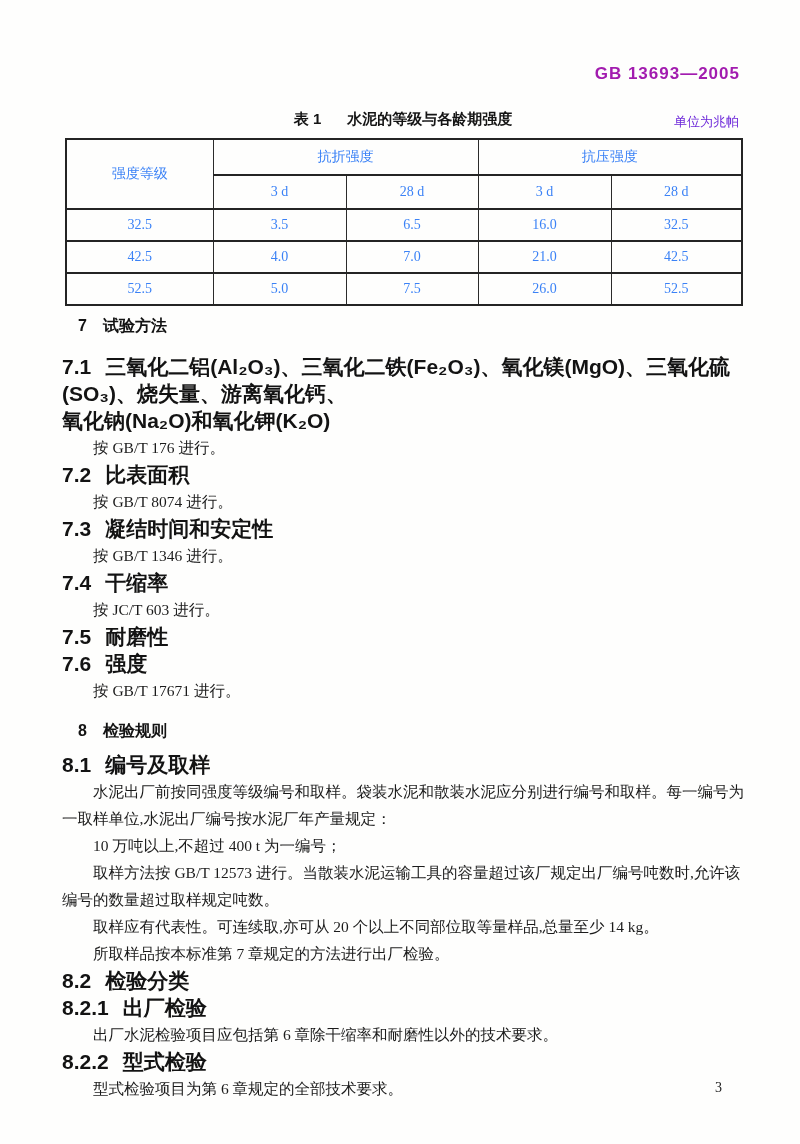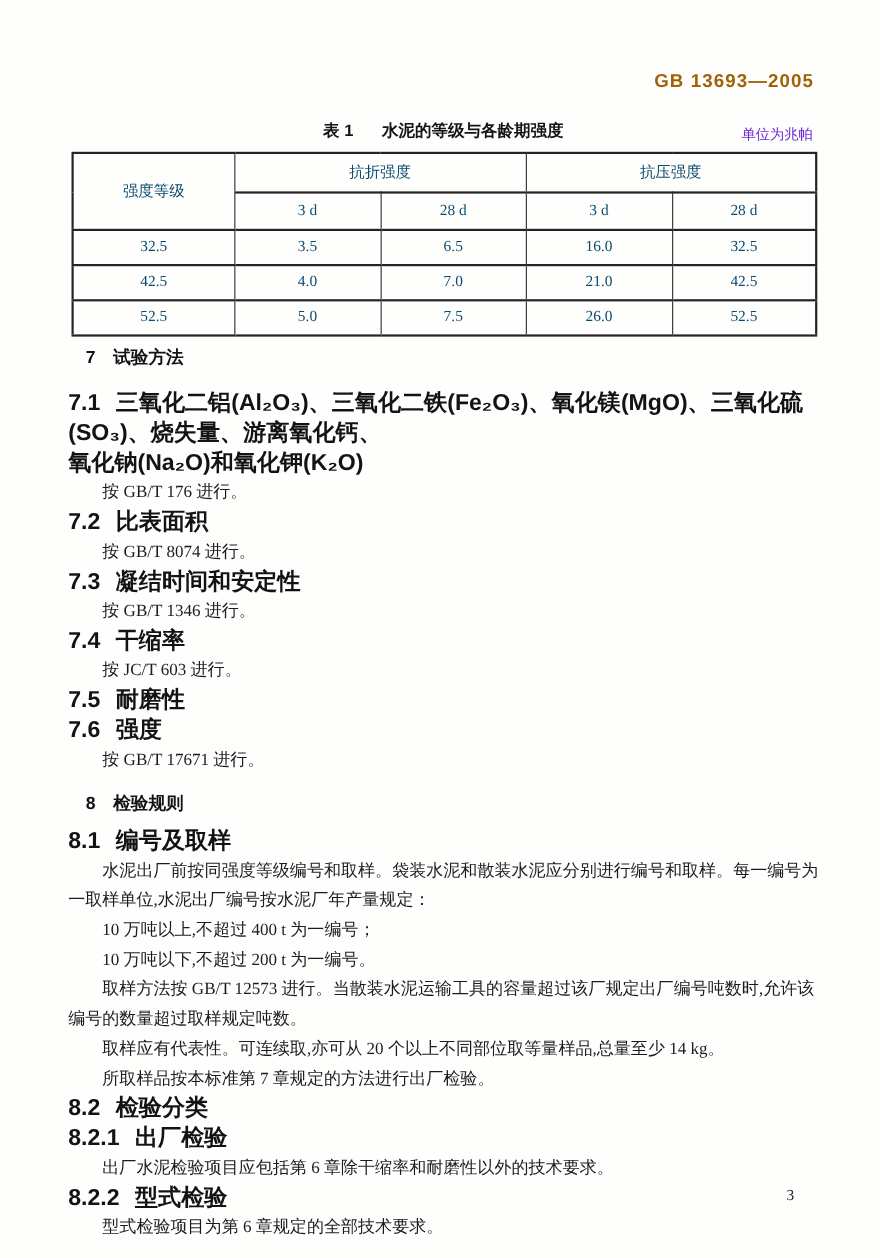--- a/index.html
+++ b/index.html
@@ -11,21 +11,21 @@
     position: relative;
     overflow: hidden;
   }
   .page { position: relative; width: 800px; height: 1144px; background: #fefefd; }
 
   
   .doc-number {
     position: absolute; top: 64px; right: 60px;
     font-family: "Liberation Sans", "DejaVu Sans", sans-serif;
     font-weight: bold; font-size: 17px; letter-spacing: 1px;
-    color: #a16207;
+    color: #a21caf;
   }
 
   
   .caption-row {
     position: absolute; top: 110px; left: 65px; width: 676px; height: 22px;
   }
   .caption-center {
     position: absolute; left: 0; right: 0; text-align: center;
     font-family: "Liberation Sans", "DejaVu Sans", sans-serif;
     font-weight: bold; font-size: 15px; color: #141414;
@@ -42,21 +42,21 @@
     border-collapse: collapse; table-layout: fixed;
     border: 2px solid #242424;
   }
   table.gb-table th, table.gb-table td {
     border-left: 1px solid #2b2b2b;
     border-right: 1px solid #2b2b2b;
     border-top: 2px solid #242424;
     border-bottom: 2px solid #242424;
     text-align: center; vertical-align: middle;
     font-weight: normal;
-    font-size: 14px; color: #0c4a6e;
+    font-size: 14px; color: #3b82f6;
     padding: 0;
   }
   table.gb-table tr.group-row th { height: 34px; }
   table.gb-table tr.age-row th { height: 32px; }
   table.gb-table tr.data-row td { height: 30px; }
 
   
   .content {
     position: absolute; top: 312px; left: 62px; width: 682px;
     font-size: 15.5px; line-height: 27px; color: #1b1b1b;
@@ -180,21 +180,20 @@
 
     <div class="chapter-heading gap-before-8 gap-after-8" style="margin-top:13px;">
       <span class="num">8</span><span>检验规则</span>
     </div>
 
     <div class="sub-heading">
       <span class="num">8.1</span><span>编号及取样</span>
     </div>
     <div class="para">水泥出厂前按同强度等级编号和取样。袋装水泥和散装水泥应分别进行编号和取样。每一编号为一取样单位,水泥出厂编号按水泥厂年产量规定：</div>
     <div class="body-line">10 万吨以上,不超过 400 t 为一编号；</div>
-    <div class="body-line">10 万吨以下,不超过 200 t 为一编号。</div>
     <div class="para">取样方法按 GB/T 12573 进行。当散装水泥运输工具的容量超过该厂规定出厂编号吨数时,允许该编号的数量超过取样规定吨数。</div>
     <div class="para">取样应有代表性。可连续取,亦可从 20 个以上不同部位取等量样品,总量至少 14 kg。</div>
     <div class="para">所取样品按本标准第 7 章规定的方法进行出厂检验。</div>
 
     <div class="sub-heading">
       <span class="num">8.2</span><span>检验分类</span>
     </div>
 
     <div class="sub-heading">
       <span class="num">8.2.1</span><span>出厂检验</span>

